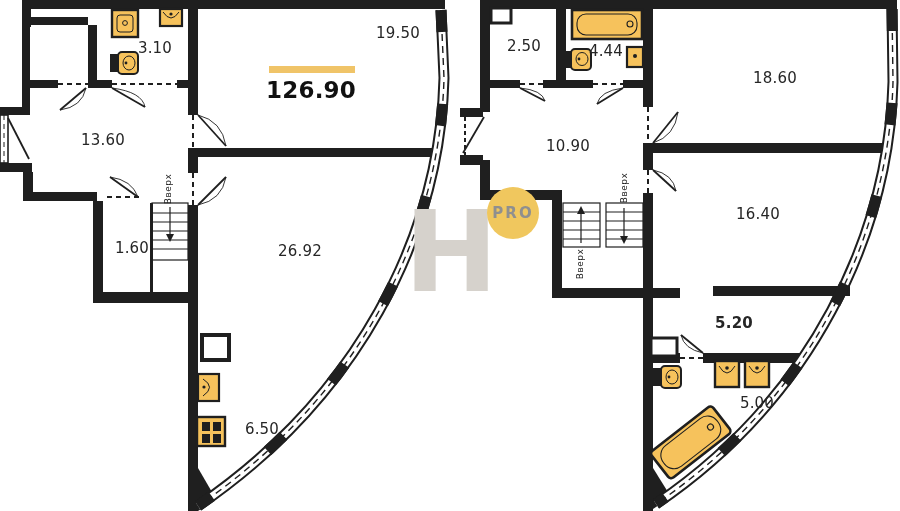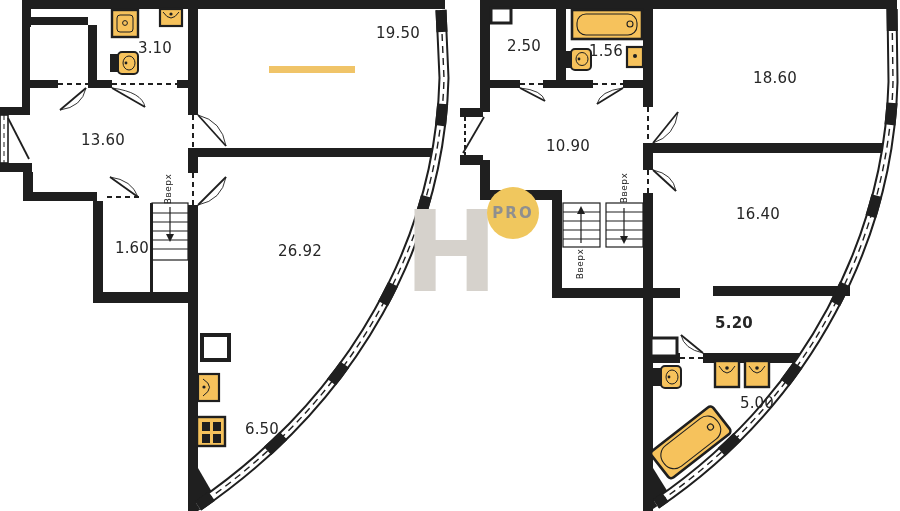--- a/index.html
+++ b/index.html
@@ -234,30 +234,31 @@
       <rect x="657" y="430" width="68" height="26" rx="12" fill="none" stroke="#1f1f1f" stroke-width="1.1"></rect>
       <circle cx="716" cy="443" r="3" fill="none" stroke="#1f1f1f" stroke-width="1.1"></circle>
     </g>
   </g>
 </svg>
 
   <div class="wm-h" style="left:451px;top:252px;">H</div>
   <div class="wm-badge" style="left:487px;top:187px;">PRO</div>
 
   <div class="accent-bar" style="left:269px;top:66px;"></div>
+  <div class="lbl total" style="left:311px;top:90px;">126.90</div>
   <div class="lbl" style="left:155px;top:48px;">3.10</div>
   <div class="lbl" style="left:398px;top:33px;">19.50</div>
   <div class="lbl" style="left:103px;top:140px;">13.60</div>
   <div class="lbl" style="left:132px;top:248px;">1.60</div>
   <div class="lbl" style="left:300px;top:251px;">26.92</div>
   <div class="lbl" style="left:262px;top:389px;margin-top:40px;">6.50</div>
   <div class="vtext" style="left:168px;top:189px;">Вверх</div>
 
   <div class="lbl" style="left:524px;top:46px;">2.50</div>
-  <div class="lbl" style="left:606px;top:51px;">1.56</div>
+  <div class="lbl" style="left:606px;top:51px;">4.44</div>
   <div class="lbl" style="left:775px;top:78px;">18.60</div>
   <div class="lbl" style="left:568px;top:146px;text-align:right;">10.90</div>
   <div class="lbl" style="left:758px;top:214px;">16.40</div>
   <div class="lbl" style="left:734px;top:323px;font-weight:bold;">5.20</div>
   <div class="lbl" style="left:710px;top:403px;margin-left:47px;">5.00</div>
   <div class="vtext" style="left:580px;top:264px;">Вверх</div>
   <div class="vtext" style="left:624px;top:188px;">Вверх</div>
 
 </div>
 

